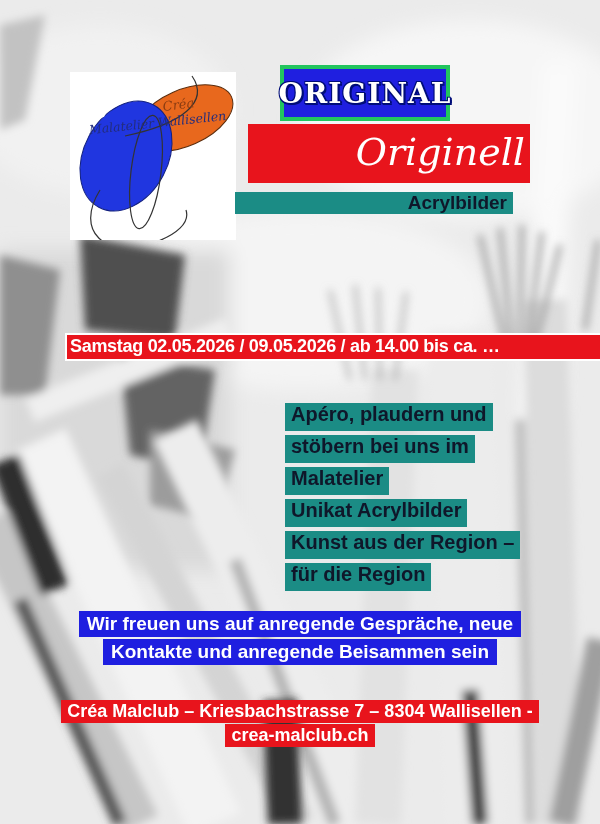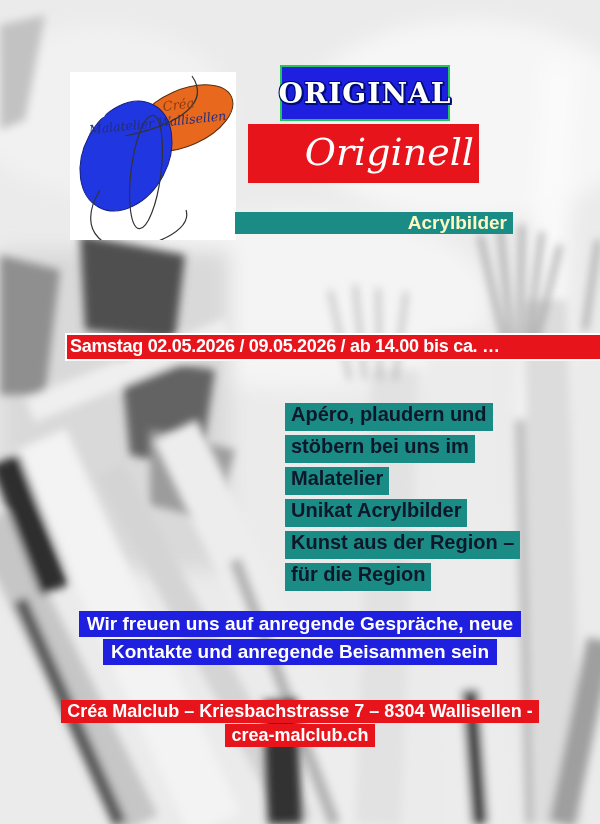--- a/index.html
+++ b/index.html
@@ -9,41 +9,41 @@
   }
   .bg{position:absolute;left:0;top:0;width:600px;height:824px;}
   .abs{position:absolute;box-sizing:border-box;}
 
   
   .logo{left:70px;top:72px;width:166px;height:168px;}
 
   
   .original-banner{
     left:280px;top:65px;width:170px;height:56px;
-    background:var(--blue,#1f1fe0);border:2px solid #22c55e;
+    background:var(--blue,#1f1fe0);border:4px solid #22c55e;
     display:flex;align-items:center;justify-content:center;
   }
   .original-text{
     font-family:"DejaVu Serif",serif;font-weight:bold;font-size:28px;
     letter-spacing:1px;color:#ffffff;
     text-shadow:-1px -1px 0 #000d78,1px -1px 0 #000d78,-1px 1px 0 #000d78,
                  2px 2px 0 #000d78,0 2px 0 #000d78,2px 0 0 #000d78;
   }
 
   
   .originell-banner{
-    left:248px;top:124px;width:231px;height:59px;background:var(--red,#e8141c);
+    left:248px;top:124px;width:282px;height:59px;background:var(--red,#e8141c);
     color:#ffffff;text-align:right;padding-right:5px;
     font-family:"DejaVu Serif",serif;font-style:italic;font-size:38px;line-height:56px;
   }
 
   
   .acryl-band{
-    left:235px;top:212px;width:278px;height:22px;background:var(--teal,#1b8c85);
-    color:#fef9c3;font-weight:bold;font-size:19px;line-height:22px;
+    left:235px;top:192px;width:278px;height:22px;background:var(--teal,#1b8c85);
+    color:#0f172a;font-weight:bold;font-size:19px;line-height:22px;
     text-align:right;padding-right:6px;
   }
 
   
   .date-banner{
     left:65px;top:333px;width:560px;height:28px;background:var(--red,#e8141c);
     border:2px solid #ffffff;color:#fff;font-weight:bold;font-size:18px;
     line-height:23px;white-space:nowrap;padding-left:3px;letter-spacing:-0.3px;
   }
 

